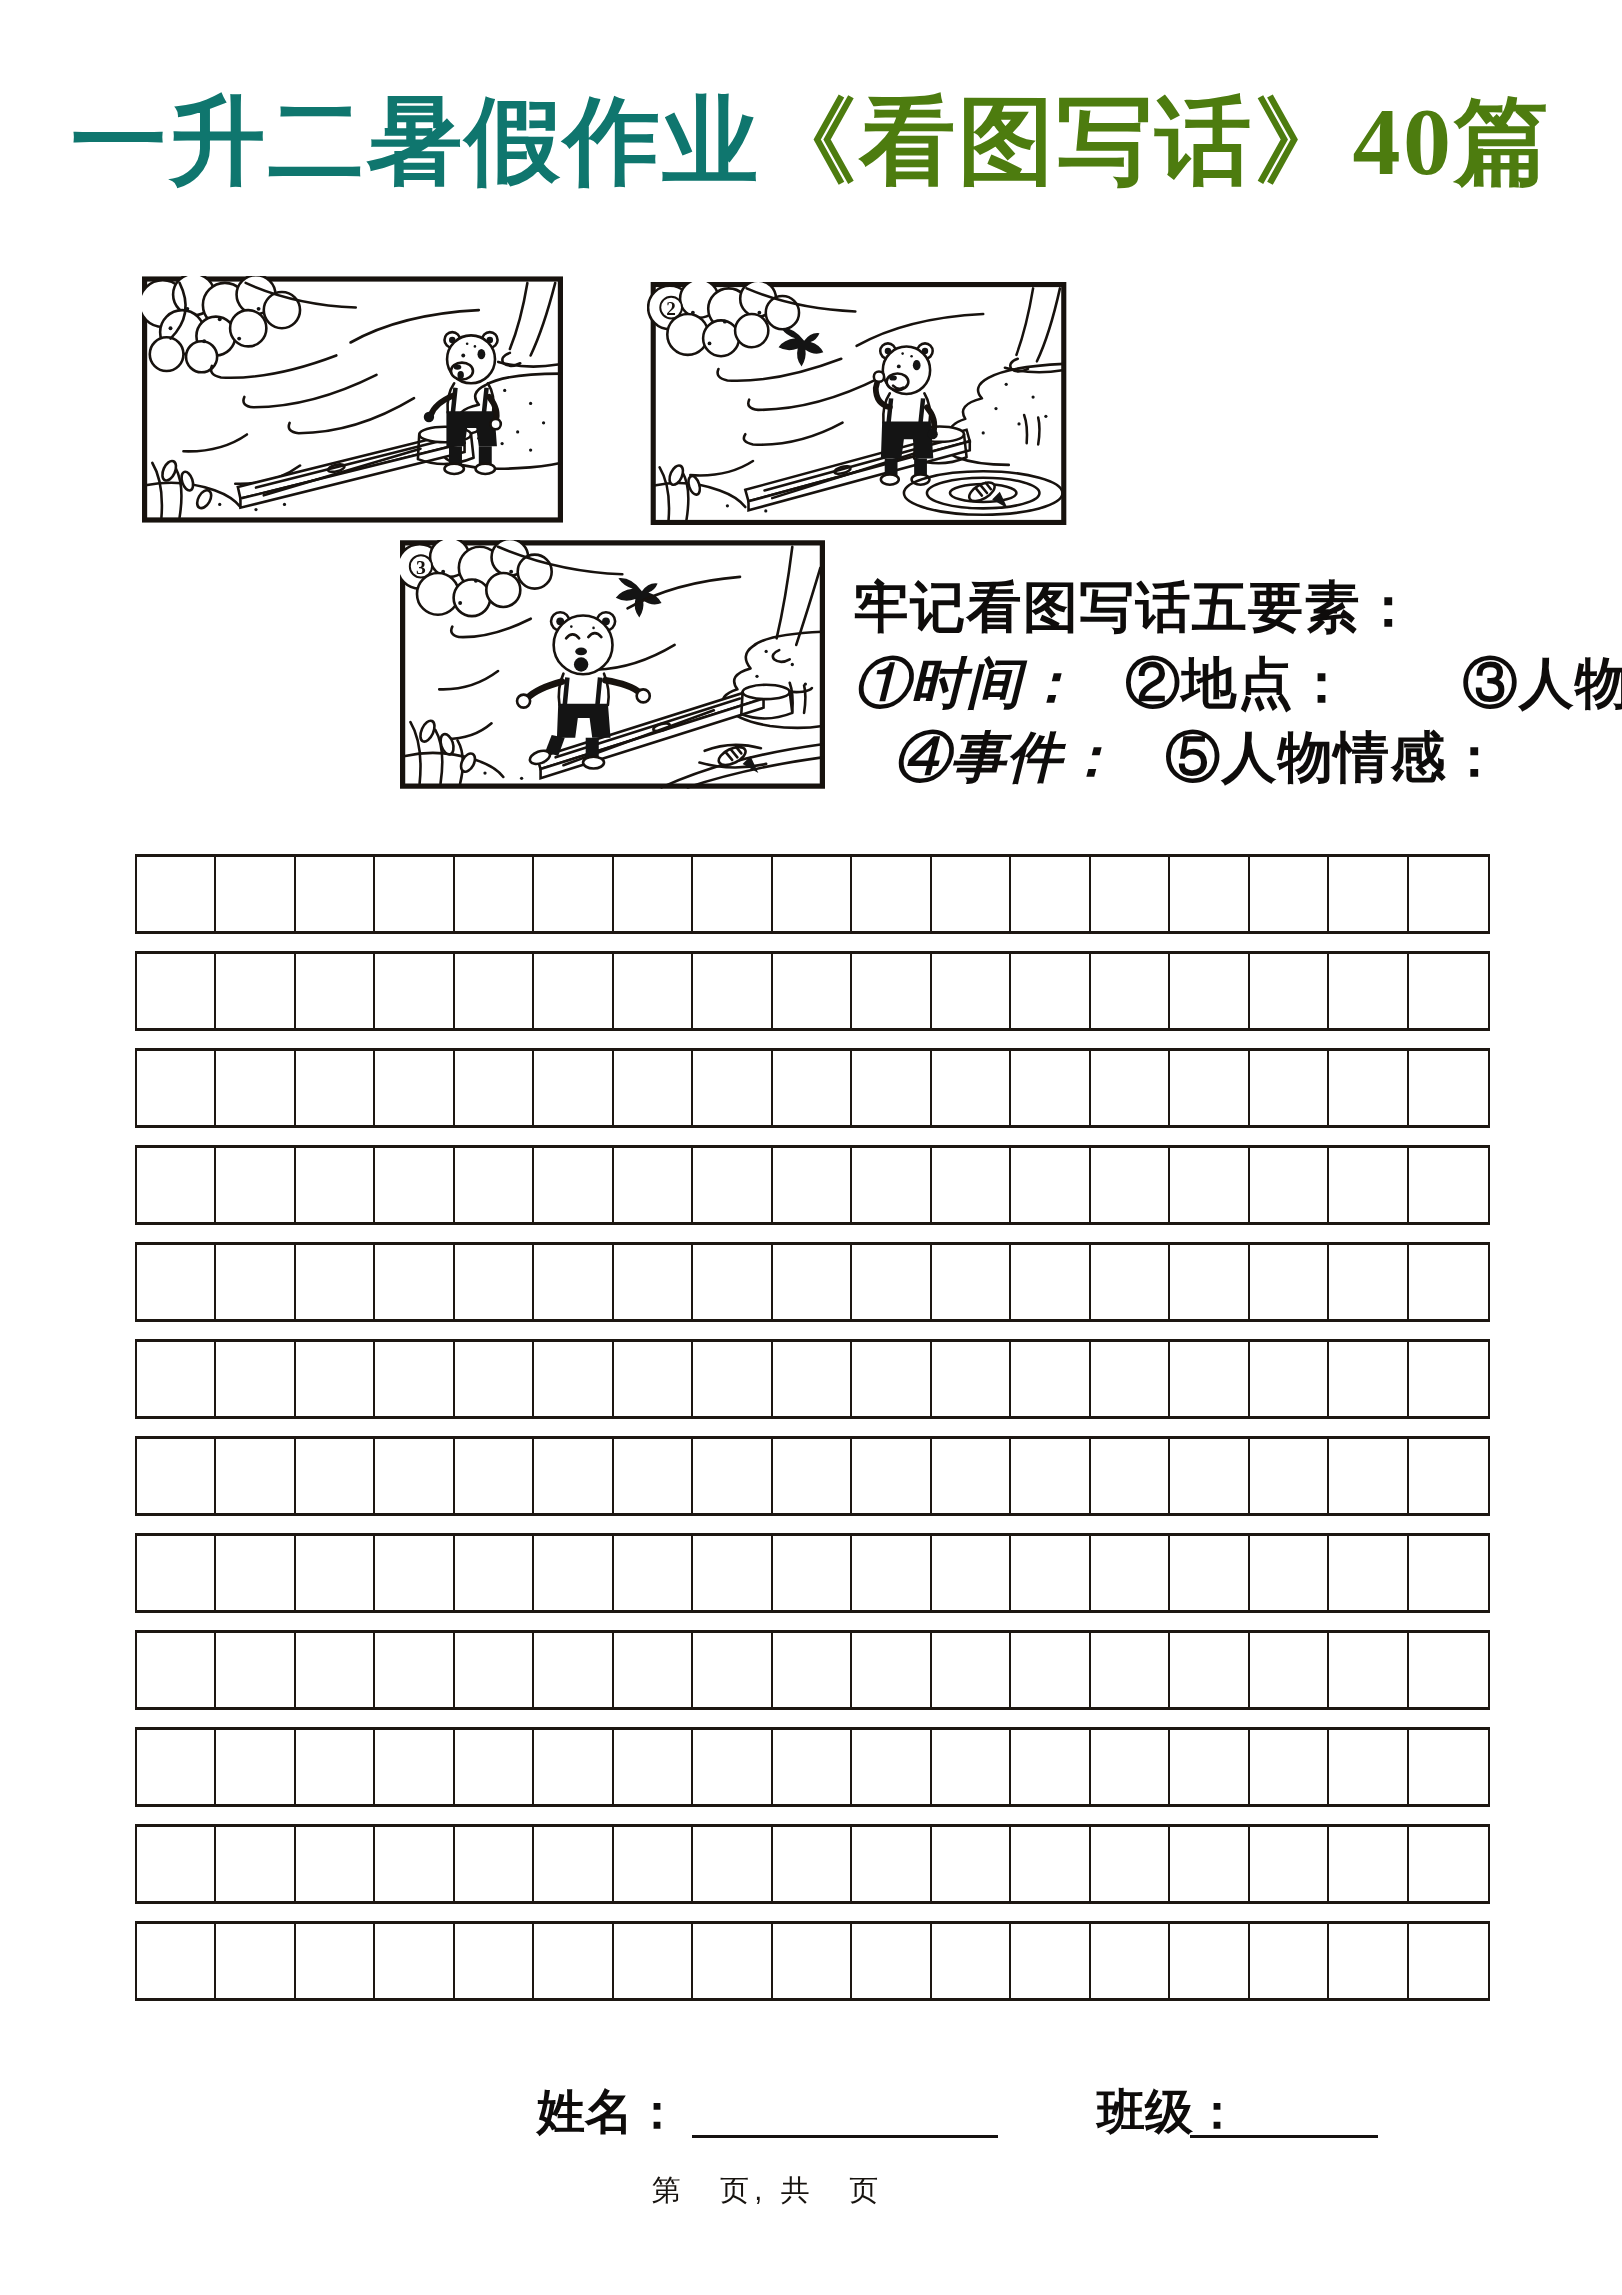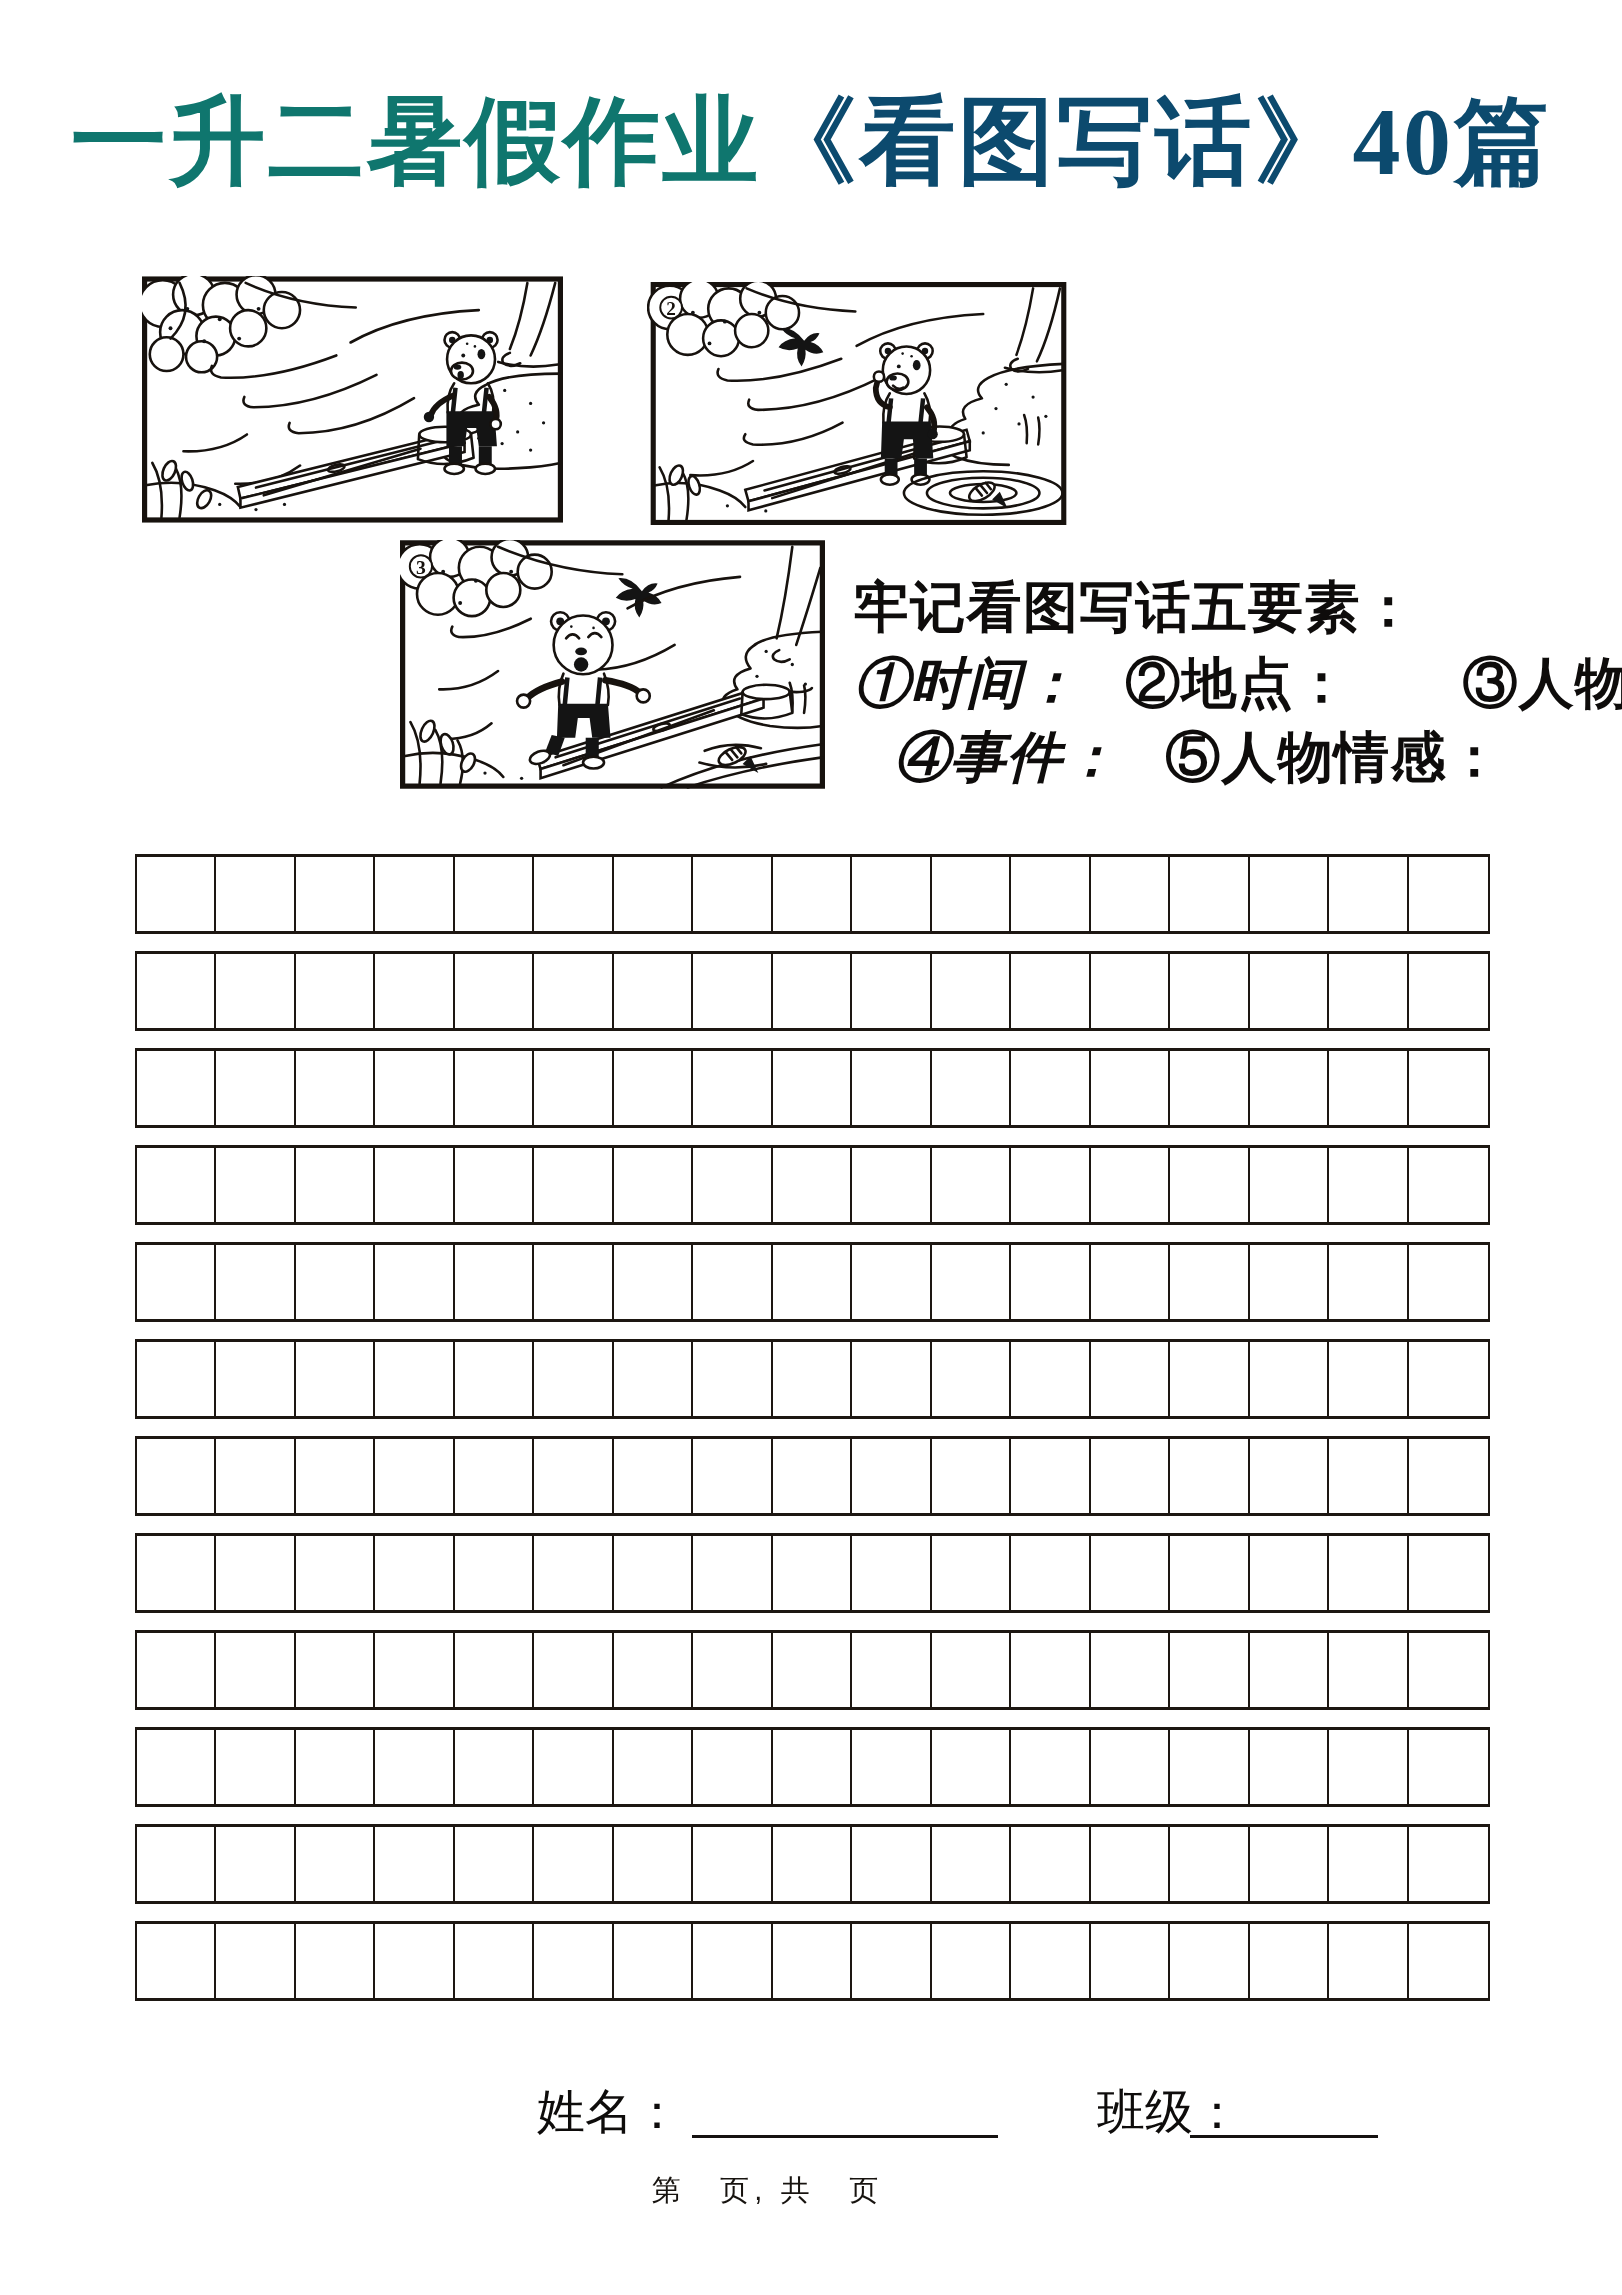--- a/index.html
+++ b/index.html
@@ -28,42 +28,42 @@
   
   .grid{position:absolute;left:135px;top:854px;width:1355px;}
   .grid-row{box-sizing:border-box;display:grid;grid-template-columns:repeat(17,1fr);
             height:80px;border:3.3px solid #1d1712;border-left-width:2.6px;border-right-width:2.6px;
             margin-bottom:17px;background:#fff;}
   .grid-row:last-child{margin-bottom:0;}
   .grid-cell{box-sizing:border-box;border-right:2.6px solid #1d1712;}
   .grid-cell:last-child{border-right:none;}
 
   
-  .f-label{position:absolute;font-size:48px;font-weight:normal;color:#0e0c0b;white-space:nowrap;}
+  .f-label{position:absolute;font-size:48px;font-weight:bold;color:#0e0c0b;white-space:nowrap;}
   .f-name{left:537px;top:2080px;}
   .f-class{left:1097px;top:2080px;}
   .f-line{position:absolute;height:3.3px;background:#151210;top:2135px;}
   .f-line-name{left:692px;width:306px;}
   .f-line-class{left:1190px;width:188px;}
   .f-page{position:absolute;left:0;top:2171px;width:1535px;text-align:center;
           font-family:"Liberation Sans","DejaVu Sans",sans-serif;
           font-size:29px;color:#17130f;letter-spacing:5.2px;}
 
   
   .ink{stroke:#17120e;fill:none;stroke-width:4;stroke-linecap:round;stroke-linejoin:round;}
   .ink-fill{fill:#141414;stroke:none;}
   .wht{fill:#ffffff;stroke:#17120e;stroke-width:4;}
 </style>
 </head>
 <body>
 
 <div class="page">
 
   <div class="title">
-    <span class="t-black">一升二暑假作业</span><span class="t-red" style="color: #0c4a6e;">《看图写话》40篇</span>
+    <span class="t-black">一升二暑假作业</span><span class="t-red" style="color: #4d7c0f;">《看图写话》40篇</span>
   </div>
 
   <div class="panel" style="left:142px;top:276px;width:421px;height:247px;">
     <svg viewBox="0 0 650 380">
       <rect x="4" y="4" width="642" height="372" fill="#ffffff" stroke="#17120e" stroke-width="8"></rect>
       <g>
         <circle class="wht" cx="32" cy="42" r="36"></circle>
           <circle class="wht" cx="80" cy="28" r="32"></circle>
         <circle class="wht" cx="128" cy="44" r="34"></circle>
           <circle class="wht" cx="176" cy="28" r="30"></circle>

